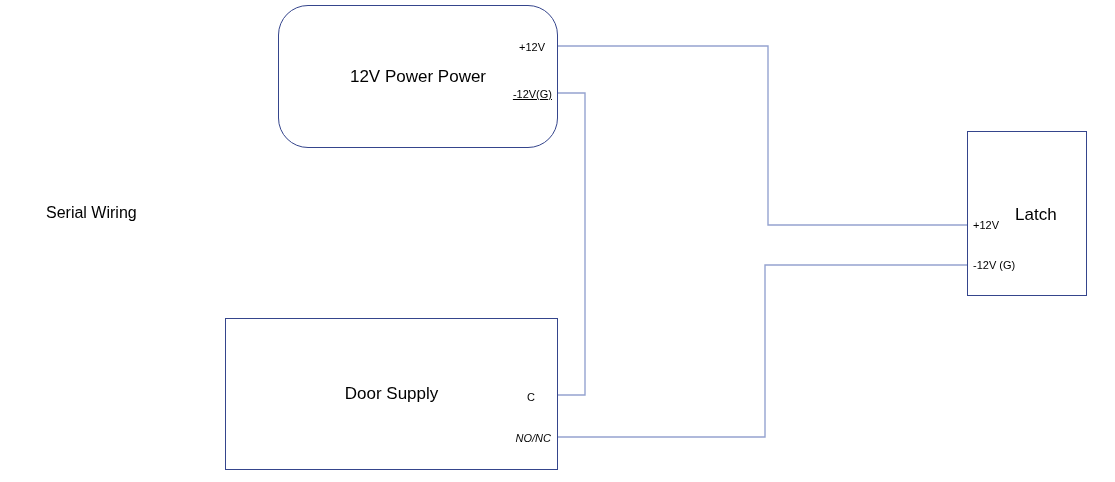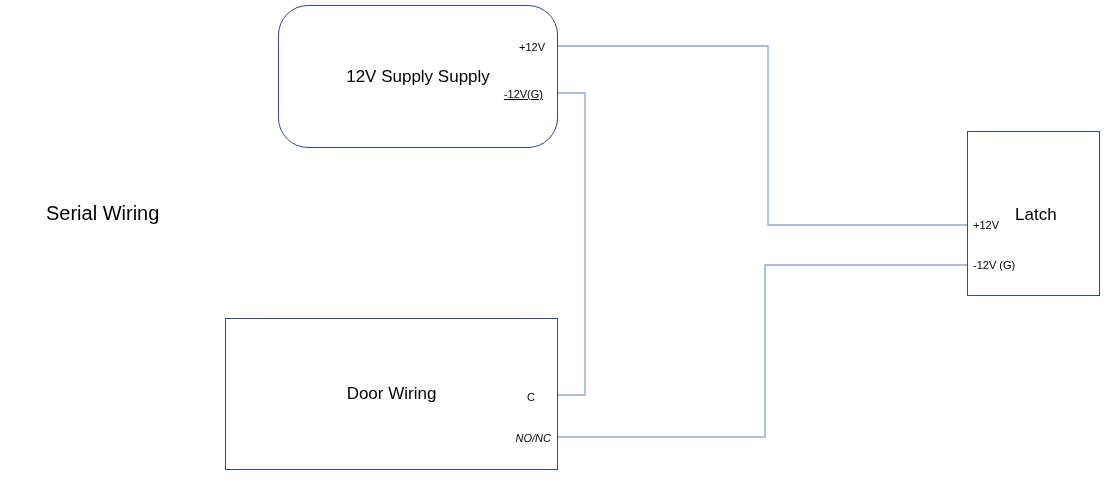--- a/index.html
+++ b/index.html
@@ -43,21 +43,21 @@
   }
   .node-door-station {
     left: 225px;
     top: 318px;
     width: 333px;
     height: 152px;
   }
   .node-latch {
     left: 967px;
     top: 131px;
-    width: 133px;
+    width: 120px;
     height: 165px;
   }
   .node-label {
     position: absolute;
     color: var(--text, #000000);
     font-size: 17px;
     white-space: nowrap;
   }
   .node-label.centered {
     left: 0;
@@ -67,63 +67,63 @@
     text-align: center;
   }
   .terminal {
     position: absolute;
     color: var(--text, #000000);
     font-size: 11px;
     white-space: nowrap;
     transform: translateY(-50%);
   }
   .t-ps-plus   { top: 41px;  right: 12px; }
-  .t-ps-minus  { top: 88px;  right: 14px; text-decoration: underline;  }
+  .t-ps-minus  { top: 88px;  right: 5px; text-decoration: underline;  }
   .t-ds-c     { top: 78px;  right: 22px; }
   .t-ds-nonc  { top: 119px; right: 6px; font-style: italic;  }
   .t-latch-plus  { top: 93px;  left: 5px; }
   .t-latch-minus { top: 133px; left: 5px; text-align: center; }
   .latch-title {
     position: absolute;
     top: 83px;
     left: 47px;
     transform: translateY(-50%);
     font-size: 17px;
   }
   .diagram-title {
     position: absolute;
     left: 46px;
     top: 213px;
     transform: translateY(-50%);
     color: var(--text, #000000);
-    font-size: 20px;
+    font-size: 16px;
     white-space: nowrap;
   }
 </style>
 </head>
 <body>
 
 <div class="canvas">
 
   <svg class="wires-svg" viewBox="0 0 1115 482" xmlns="http://www.w3.org/2000/svg">
     <polyline class="wire" points="558,46 768,46 768,225 967,225"></polyline>
     <polyline class="wire" points="558,93 585,93 585,395 558,395"></polyline>
     <polyline class="wire" points="558,437 765,437 765,265 967,265"></polyline>
   </svg>
 
   <div class="diagram-title">Serial Wiring</div>
 
   <div class="node node-power-supply">
-    <div class="node-label centered">12V Supply Supply</div>
+    <div class="node-label centered">12V Power Power</div>
     <span class="terminal t-ps-plus">+12V</span>
     <span class="terminal t-ps-minus">-12V(G)</span>
   </div>
 
   <div class="node node-door-station">
-    <div class="node-label centered">Door Wiring</div>
+    <div class="node-label centered">Door Supply</div>
     <span class="terminal t-ds-c">C</span>
     <span class="terminal t-ds-nonc">NO/NC</span>
   </div>
 
   <div class="node node-latch">
     <div class="node-label latch-title">Latch</div>
     <span class="terminal t-latch-plus">+12V</span>
     <span class="terminal t-latch-minus">-12V (G)</span>
   </div>
 

